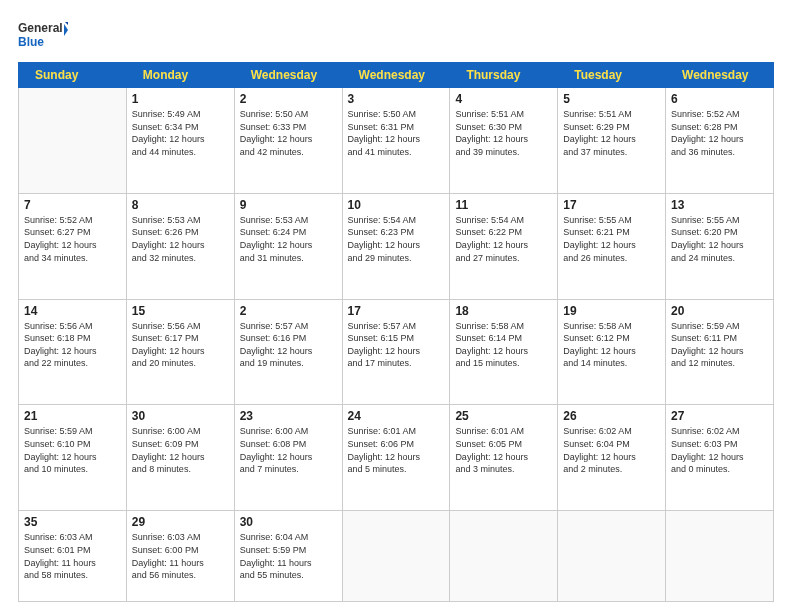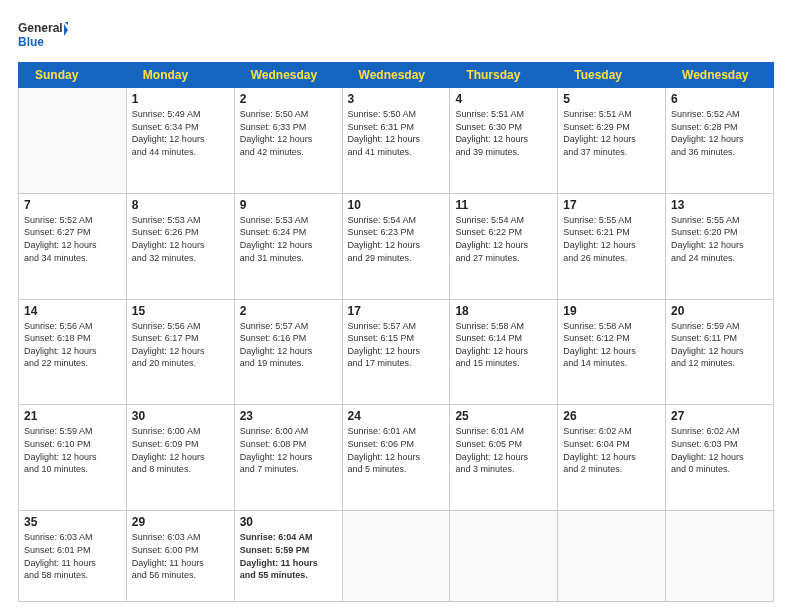--- a/index.html
+++ b/index.html
@@ -322,21 +322,21 @@
           </td>
           <td>
             <span class="day-num">29</span>
             <div class="day-info" style="white-space: pre-line;">Sunrise: 6:03 AM
 Sunset: 6:00 PM
 Daylight: 11 hours
 and 56 minutes.</div>
           </td>
           <td>
             <span class="day-num">30</span>
-            <div class="day-info" style="white-space: pre-line; font-weight: bold;">Sunrise: 6:04 AM
+            <div class="day-info" style="white-space: pre-line;">Sunrise: 6:04 AM
 Sunset: 5:59 PM
 Daylight: 11 hours
 and 55 minutes.</div>
           </td>
           <td class="empty"></td>
           <td class="empty"></td>
           <td class="empty"></td>
           <td class="empty"></td>
         </tr>
       </tbody>

